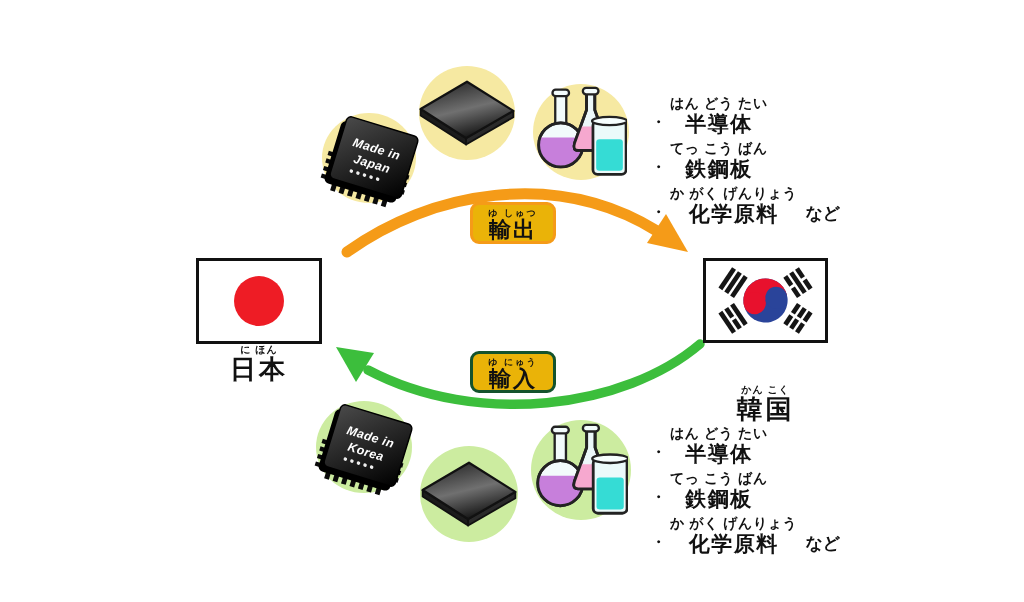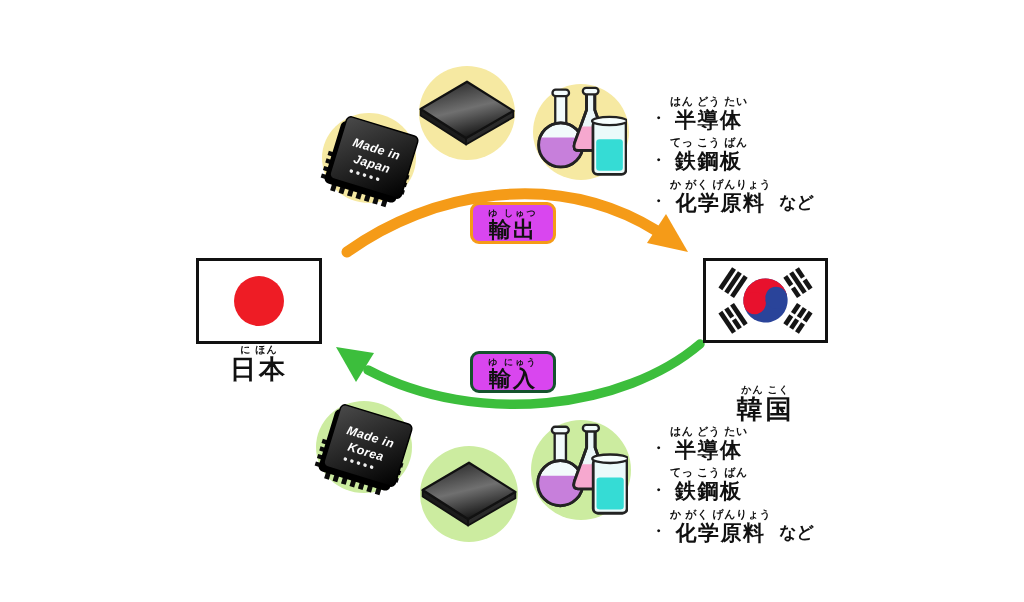--- a/index.html
+++ b/index.html
@@ -19,35 +19,35 @@
   .flag.japan .sun { width:50px; height:50px; border-radius:50%; background:#EE1C25; }
   .flag.korea { left:703px; top:258px; width:125px; height:85px; }
 
   .country-label { position:absolute; text-align:center; z-index:4; }
   .country-label.japan { left:196px; top:344px; width:126px; }
   .country-label.korea { left:703px; top:344px; width:125px;margin-top:40px; }
   .furigana { font-size:10px; font-weight:bold; letter-spacing:1px; line-height:1.15; white-space:nowrap; }
   .country-label .kanji { font-size:26px; font-weight:bold; line-height:1.05; letter-spacing:3px; }
 
   .flow-box {
-    position:absolute; width:86px; height:42px; background:#d946ef; border-radius:9px;
+    position:absolute; width:86px; height:42px; background:#eab308; border-radius:9px;
     text-align:center; box-sizing:border-box; padding-top:3px; z-index:5;
   }
   .flow-box.export { left:470px; top:202px; border:3px solid #F59B18; }
   .flow-box.import { left:470px; top:351px; border:3px solid #14532d; }
   .flow-box .furigana { font-size:9px; letter-spacing:2px; }
   .flow-box .kanji { font-size:22px; font-weight:bold; line-height:1.05; letter-spacing:2px; }
 
   .goods-list { position:absolute; left:651px; display:flex; flex-direction:column; gap:5px; z-index:4; }
   .goods-list.top { top:95px; }
   .goods-list.bottom { top:425px; }
   .goods-item { display:flex; align-items:flex-end; }
   .bullet { font-size:15px; font-weight:bold; margin:0 4px 3px 0; }
   .ruby-stack { display:flex; flex-direction:column; align-items:center; }
-  .reading { font-size:11px; font-weight:bold; letter-spacing:0.5px; line-height:1.2; white-space:nowrap; }
+  .reading { font-size:14px; font-weight:bold; letter-spacing:0.5px; line-height:1.2; white-space:nowrap; }
   .goods-kanji { font-size:21px; font-weight:bold; line-height:1.1; letter-spacing:1.5px; white-space:nowrap; }
   .suffix { font-size:17px; font-weight:bold; margin-left:8px; line-height:1.2; }
 
   .defs-holder { position:absolute; width:0; height:0; overflow:hidden; }
   .chip-text { font-size:12.5px; font-weight:bold; font-style:italic; fill:#fff; letter-spacing:0.5px; }
 </style>
 </head>
 <body>
 
 <div class="stage">

